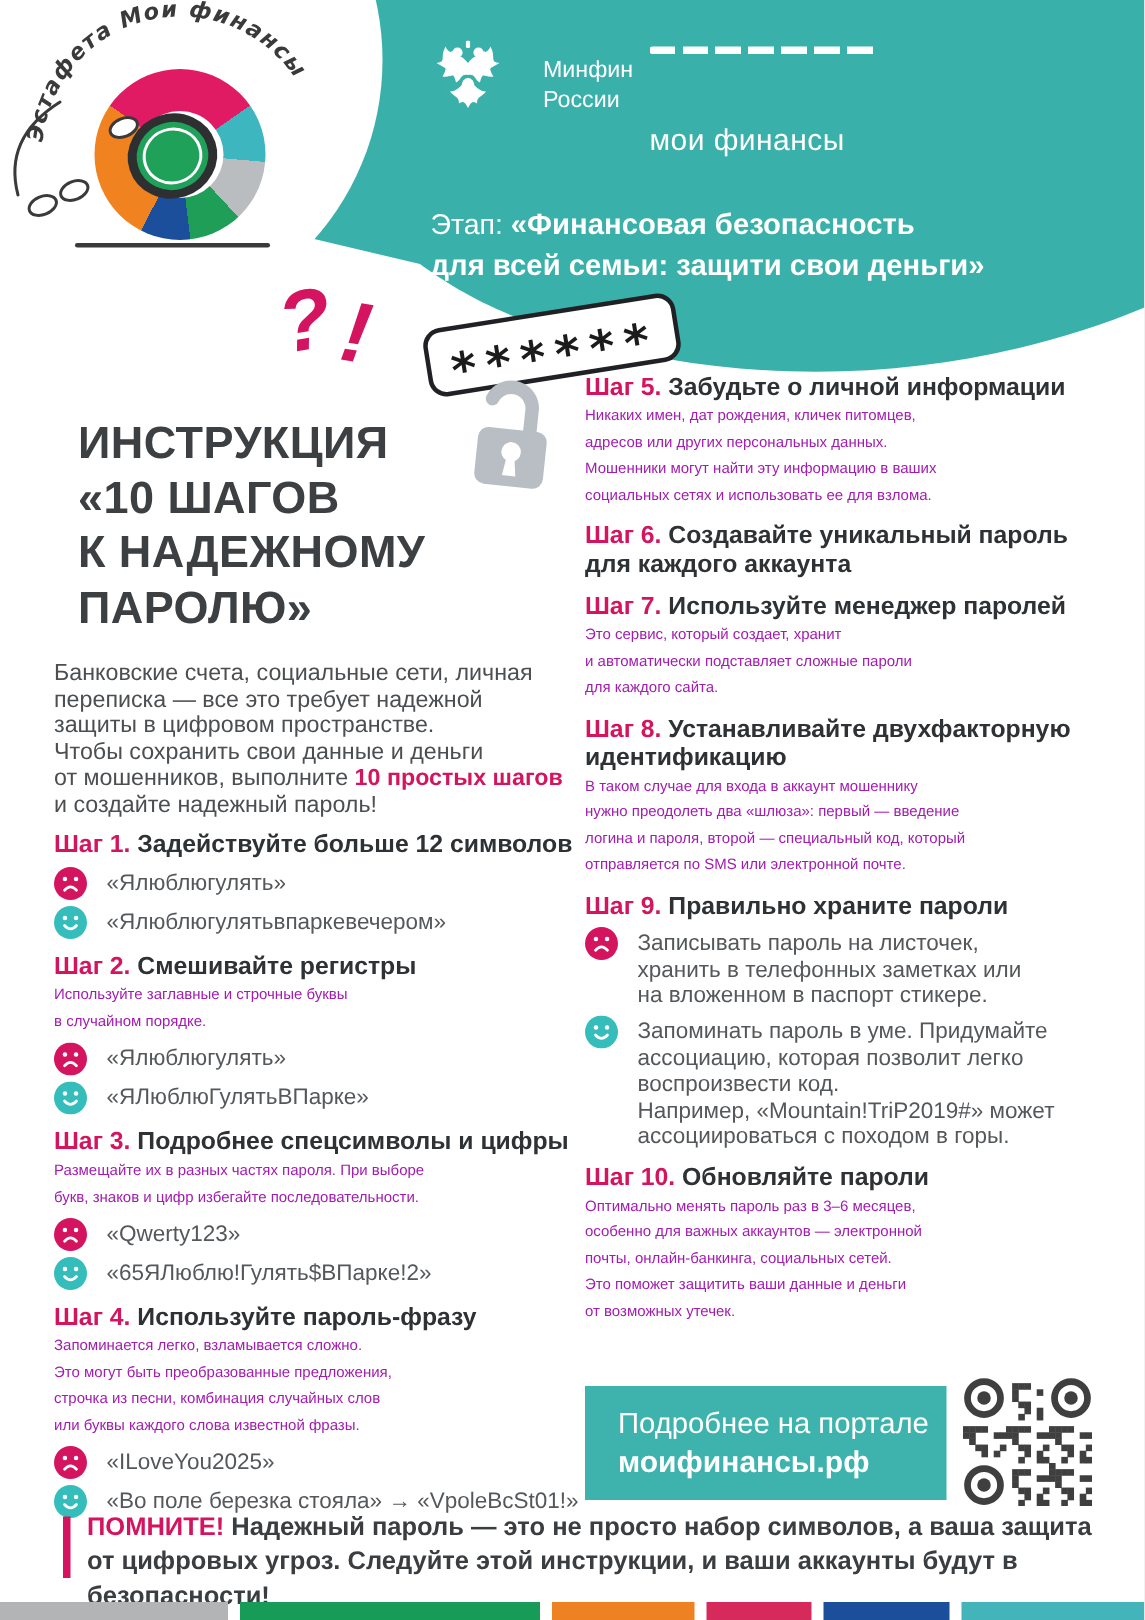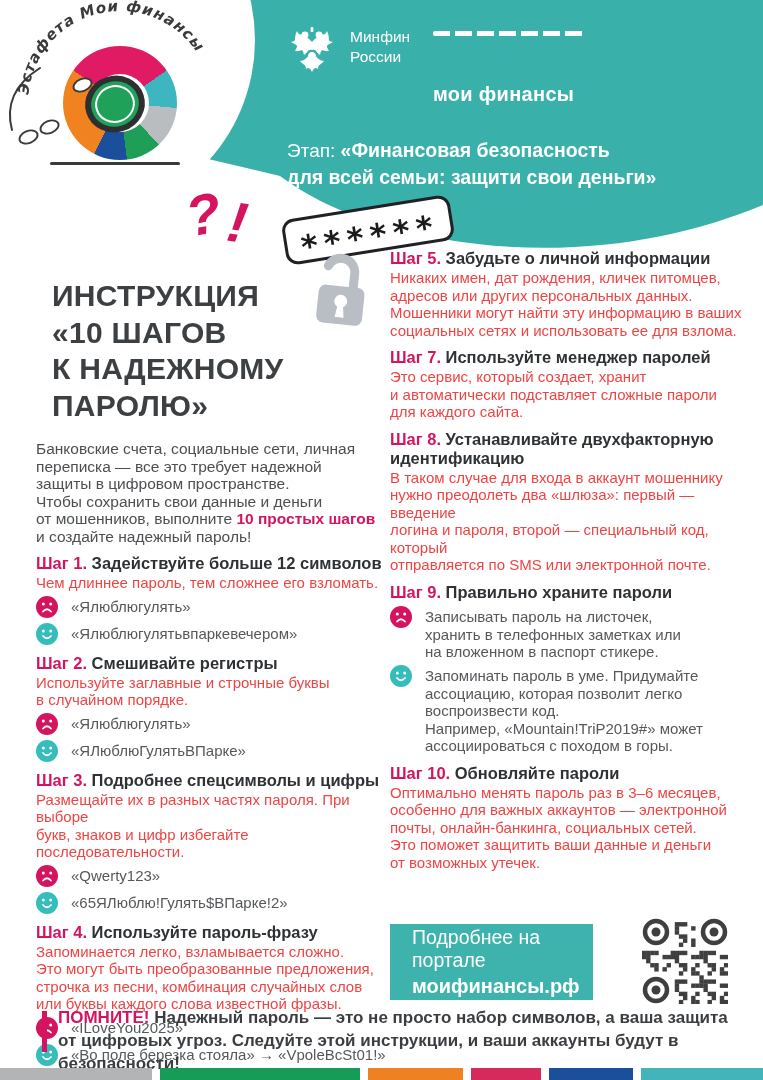--- a/index.html
+++ b/index.html
@@ -15,26 +15,26 @@
                 #1f9e57 192deg 228deg,#1b4e9b 228deg 262deg,#f0831f 262deg 360deg);}
   .logo-donut::after{content:"";position:absolute;inset:28px;border-radius:50%;background:#fff;}
   .logo-coin{position:absolute;left:85px;top:74px;width:60px;height:60px;border-radius:50%;
      background:#1fa15a;border:6px solid #2e2f31;box-sizing:border-box;transform:rotate(-18deg) scaleY(.94);}
   .logo-coin::after{content:"";position:absolute;inset:4px;border-radius:50%;border:2px solid #fff;}
   .logo-underline{position:absolute;left:50px;top:162px;width:130px;height:3px;background:#3a3a3a;border-radius:2px;}
   .coin-s{position:absolute;width:17px;height:10px;border-radius:50%;background:#fff;border:2px solid #3a3a3a;transform:rotate(-22deg);}
   .arc-svg{position:absolute;left:0;top:0;transform:rotate(-14deg);transform-origin:120px 103px;}
   .arc-svg text{font-family:"DejaVu Sans",sans-serif;font-style:italic;font-weight:600;font-size:15px;fill:#3a3a3a;letter-spacing:1px;}
 
-  .minfin{position:absolute;left:286px;top:27px;display:flex;align-items:flex-start;gap:12px;color:#fff;}
+  .minfin{position:absolute;left:286px;top:27px;display:flex;align-items:flex-end;gap:24px;color:#fff;}
   .minfin-name{font-size:15.5px;line-height:20px;white-space:pre-line;}
   .myfin{position:absolute;left:433px;top:31px;color:#fff;}
   .myfin-dashes{width:152px;height:5px;border-radius:2px;margin-bottom:7px;
      background:repeating-linear-gradient(90deg,#fff 0 17px,rgba(255,255,255,0) 17px 22px);}
-  .myfin-name{font-size:20px;font-weight:700;letter-spacing:.3px;margin-top:47px;}
+  .myfin-name{font-size:20px;font-weight:400;letter-spacing:.3px;margin-top:47px;}
   .hdr-subtitle{position:absolute;left:287px;top:86px;color:#fff;font-size:17.5px;line-height:24px;white-space:pre-line;}
   .hdr-stage{position:absolute;left:287px;top:137px;color:#fff;font-size:19px;line-height:26px;white-space:pre-line;}
   .hdr-stage b{font-size:19.5px;}
 
   
   .qmark{position:absolute;left:186px;top:186px;color:#d4145f;font-weight:800;font-style:italic;font-size:57px;line-height:1;}
   .qmark .q{display:inline-block;transform:rotate(-10deg);}
   .qmark .ex{display:inline-block;transform:rotate(9deg);margin-left:7px;position:relative;top:8px;}
   .pill{position:absolute;left:283px;top:207px;width:170px;height:46px;background:#fff;border:3.5px solid #202124;
         border-radius:12px;transform:rotate(-9deg);display:flex;align-items:center;justify-content:center;box-sizing:border-box;}
@@ -44,27 +44,27 @@
   
   .col{position:absolute;}
   .col-left{left:36px;top:262px;width:354px;}
   .col-right{left:390px;top:240px;width:372px;}
   .page-title{margin:16px;font-size:30px;line-height:36.5px;font-weight:800;letter-spacing:.3px;color:#3d4043;white-space:pre-line;}
   .intro{margin:8px 0 0;font-size:15.5px;line-height:17.5px;color:#4c4f52;white-space:pre-line;}
   .intro b{color:#d4145f;}
   .step{margin-top:9px;}
   .step-heading{margin:0;font-size:16.5px;line-height:19px;font-weight:700;color:#2f3235;white-space:pre-line;}
   .step-label{color:#d4145f;}
-  .step-body{margin:1px 0 0;font-size:15px;line-height:17.5px;color:#ef4444;white-space:pre-line;}
+  .step-body{margin:1px 0 0;font-size:10px;line-height:17.5px;color:#a21caf;white-space:pre-line;}
   .example{display:flex;align-items:flex-start;gap:13px;margin-top:4.5px;}
   .example svg{flex:0 0 auto;}
   .example-text{font-size:15px;line-height:17.5px;color:#55585b;white-space:pre-line;padding-top:2px;}
 
   
-  .portal{position:absolute;left:390px;top:924px;width:203px;height:76px;background:#3eb3ad;color:#fff;
+  .portal{position:absolute;left:390px;top:924px;width:241px;height:76px;background:#3eb3ad;color:#fff;
           display:flex;flex-direction:column;justify-content:center;padding-left:22px;box-sizing:border-box;}
   .portal-line1{font-size:19.5px;}
   .portal-line2{font-size:20px;font-weight:700;margin-top:3px;}
   .qr{position:absolute;left:642px;top:918px;width:86px;height:86px;}
 
   
   .footer-bar{position:absolute;left:42px;top:1011px;width:5px;height:41px;background:#d4145f;}
   .footer-note{position:absolute;left:58px;top:1006px;width:700px;margin:0;font-size:17px;line-height:23px;
                font-weight:700;color:#3b3e41;white-space:pre-line;}
   .footer-label{color:#d4145f;}
@@ -142,21 +142,20 @@
 ПАРОЛЮ»</h1>
     <p class="intro"><span>Банковские счета, социальные сети, личная
 переписка — все это требует надежной
 защиты в цифровом пространстве.
 Чтобы сохранить свои данные и деньги
 от мошенников, выполните </span><b>10 простых шагов</b><span>
 и создайте надежный пароль!</span></p>
     <div id="left-steps">
         <div class="step">
           <h3 class="step-heading"><span class="step-label">Шаг 1.</span><span> Задействуйте больше 12 символов</span></h3>
-          <p class="step-body">Чем длиннее пароль, тем сложнее его взломать.</p>
           <div class="example">
             <svg width="22" height="22" viewBox="0 0 22 22">
     <circle cx="11" cy="11" r="11" fill="#d4145f"></circle>
     <circle cx="7.3" cy="8" r="1.5" fill="#fff"></circle>
     <circle cx="14.7" cy="8" r="1.5" fill="#fff"></circle>
     <path d="M7 15.5 Q11 11 15 15.5" fill="none" stroke="#fff" stroke-width="1.8" stroke-linecap="round"></path>
             </svg>
             <span class="example-text">«Ялюблюгулять»</span>
           </div>
           <div class="example">
@@ -246,20 +245,22 @@
   <div class="col col-right">
     <div id="right-steps">
         <div class="step">
           <h3 class="step-heading"><span class="step-label">Шаг 5.</span><span> Забудьте о личной информации</span></h3>
           <p class="step-body">Никаких имен, дат рождения, кличек питомцев,
 адресов или других персональных данных.
 Мошенники могут найти эту информацию в ваших
 социальных сетях и использовать ее для взлома.</p>
         </div>
         <div class="step">
+          <h3 class="step-heading"><span class="step-label">Шаг 6.</span><span> Создавайте уникальный пароль
+для каждого аккаунта</span></h3>
         </div>
         <div class="step">
           <h3 class="step-heading"><span class="step-label">Шаг 7.</span><span> Используйте менеджер паролей</span></h3>
           <p class="step-body">Это сервис, который создает, хранит
 и автоматически подставляет сложные пароли
 для каждого сайта.</p>
         </div>
         <div class="step">
           <h3 class="step-heading"><span class="step-label">Шаг 8.</span><span> Устанавливайте двухфакторную
 идентификацию</span></h3>

